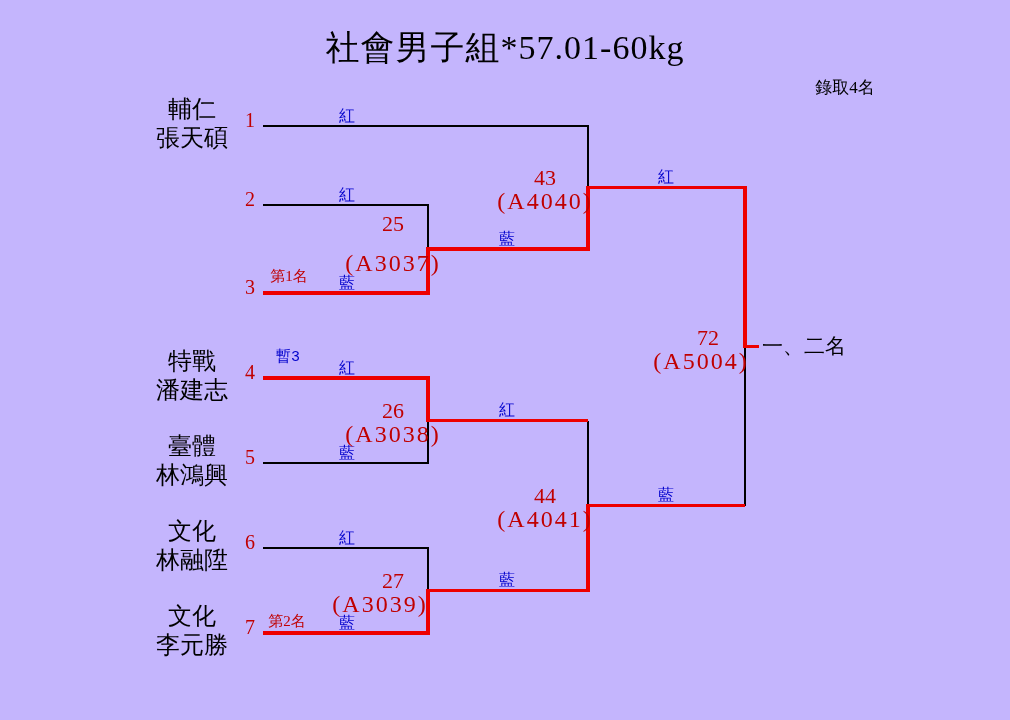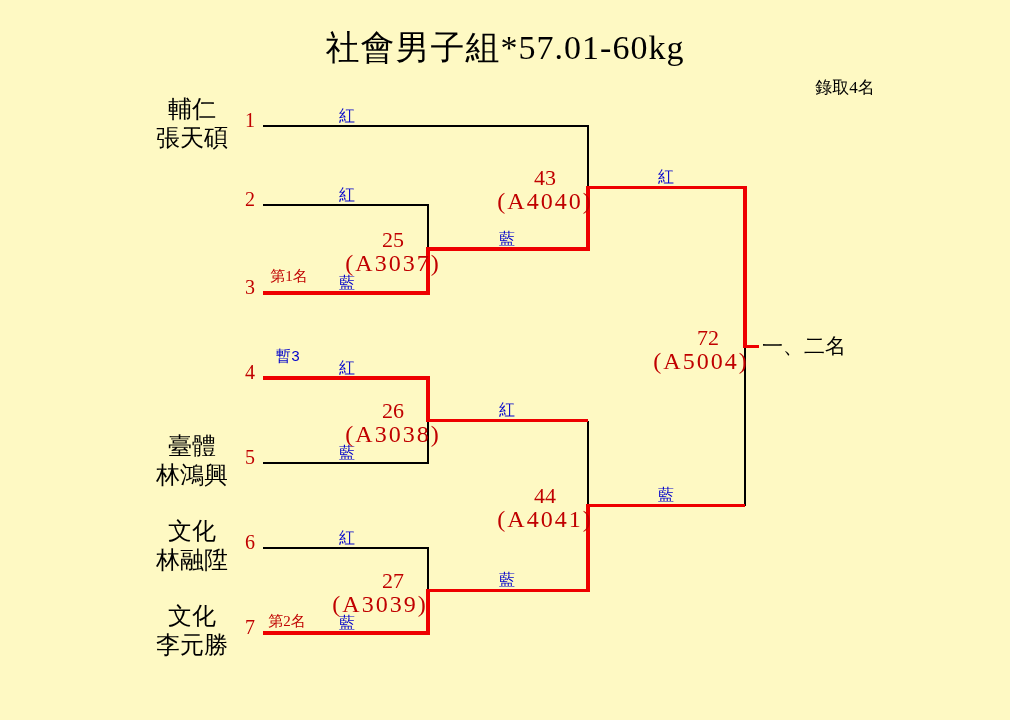--- a/index.html
+++ b/index.html
@@ -1,20 +1,20 @@
 <!DOCTYPE html>
 <html style="--red-text: #c00000; --blue-text: #0000cc; --winner-line: #ee0000; --line: #000000;"><head>
 <meta charset="utf-8">
 <style>
   html, body { margin: 0; padding: 0; background: #ffffff; }
   .sheet {
     position: relative;
     width: 1010px;
     height: 720px;
-    background: #fef9c3;
+    background: #c4b5fd;
     font-family: "Liberation Serif", "DejaVu Serif", serif;
     color: #000000;
     overflow: hidden;
   }
   .abs  { position: absolute; transform: translate(-50%, -50%); white-space: nowrap; }
   .absl { position: absolute; transform: translate(0, -50%);   white-space: nowrap; }
   .title  { font-size: 34px; letter-spacing: 1px; }
   .note   { font-size: 17px; }
   .name   { font-size: 24px; line-height: 29px; text-align: center; }
   .num    { font-size: 20px; color: var(--red-text); }
@@ -57,20 +57,24 @@
   <div class="abs num" style="left:250px;top:120px">1</div>
   <div class="abs corner" style="left:347px;top:116px">紅</div>
 
   <div class="abs num" style="left:250px;top:199px">2</div>
   <div class="abs corner" style="left:347px;top:195px">紅</div>
 
   <div class="abs num" style="left:250px;top:287px">3</div>
   <div class="abs ann-red" style="left:289px;top:276px">第1名</div>
   <div class="abs corner" style="left:347px;top:283px">藍</div>
 
+  <div class="abs name" style="left:192px;top:376px">
+    <div>特戰</div>
+    <div>潘建志</div>
+  </div>
   <div class="abs num" style="left:250px;top:372px">4</div>
   <div class="abs ann-blue" style="left:288px;top:356px">暫3</div>
   <div class="abs corner" style="left:347px;top:368px">紅</div>
 
   <div class="abs name" style="left:192px;top:461px">
     <div>臺體</div>
     <div>林鴻興</div>
   </div>
   <div class="abs num" style="left:250px;top:457px">5</div>
   <div class="abs corner" style="left:347px;top:453px">藍</div>
@@ -83,21 +87,21 @@
   <div class="abs corner" style="left:347px;top:538px">紅</div>
 
   <div class="abs name" style="left:192px;top:631px">
     <div>文化</div>
     <div>李元勝</div>
   </div>
   <div class="abs num" style="left:250px;top:627px">7</div>
   <div class="abs ann-red" style="left:287px;top:621px">第2名</div>
   <div class="abs corner" style="left:347px;top:623px">藍</div>
 
-  <div class="abs mnum" style="left:393px;top:240px">25</div>
+  <div class="abs mnum" style="left:393px;top:224px">25</div>
   <div class="abs mcode" style="left:393px;top:263px">(A3037)</div>
   <div class="abs corner" style="left:507px;top:239px">藍</div>
 
   <div class="abs mnum" style="left:393px;top:411px">26</div>
   <div class="abs mcode" style="left:393px;top:434px">(A3038)</div>
   <div class="abs corner" style="left:507px;top:410px">紅</div>
 
   <div class="abs mnum" style="left:393px;top:581px">27</div>
   <div class="abs mcode" style="left:380px;top:604px">(A3039)</div>
   <div class="abs corner" style="left:507px;top:580px">藍</div>

